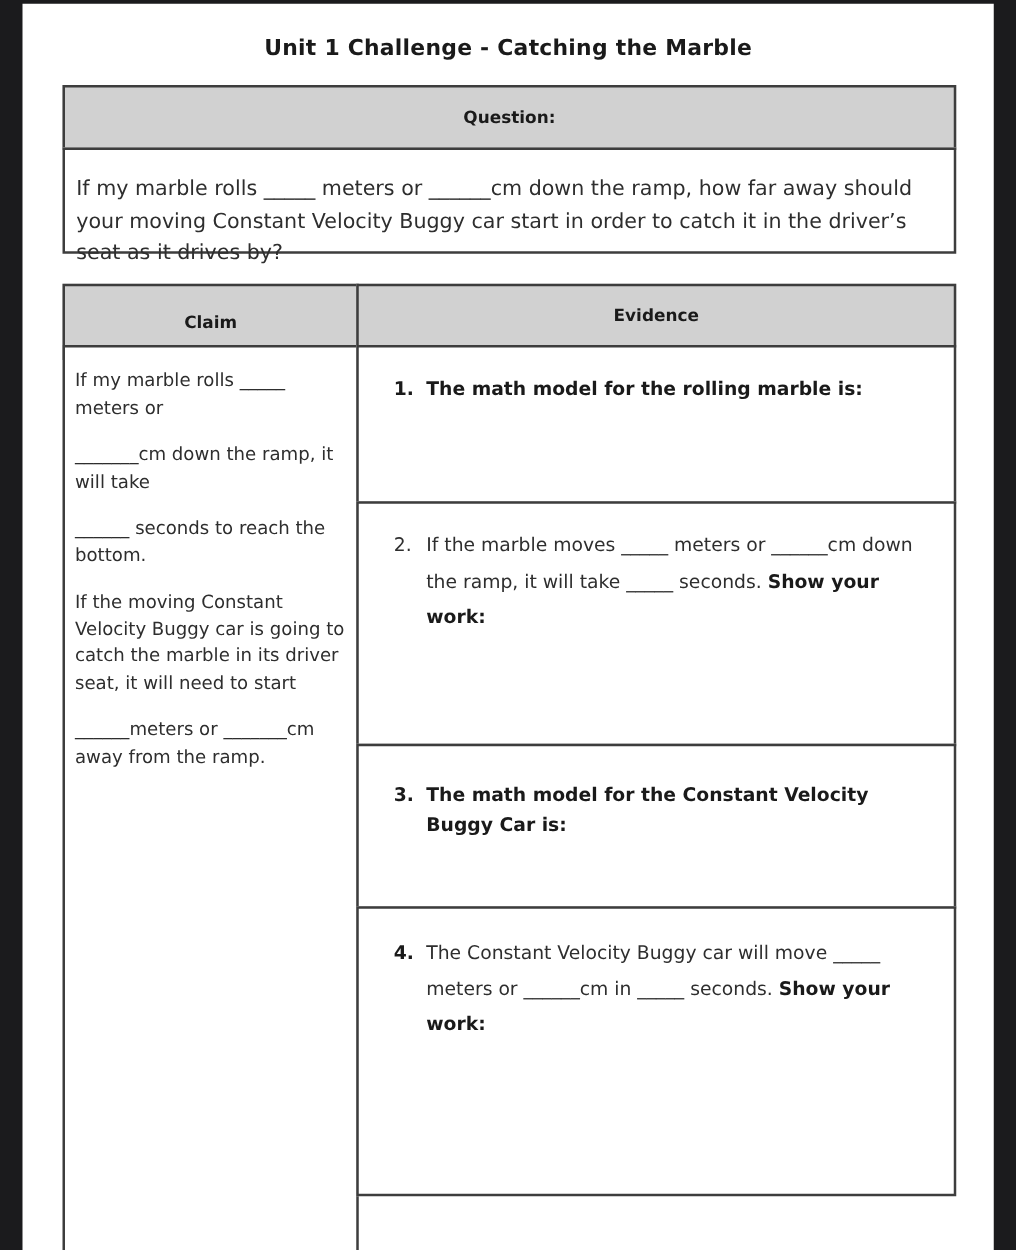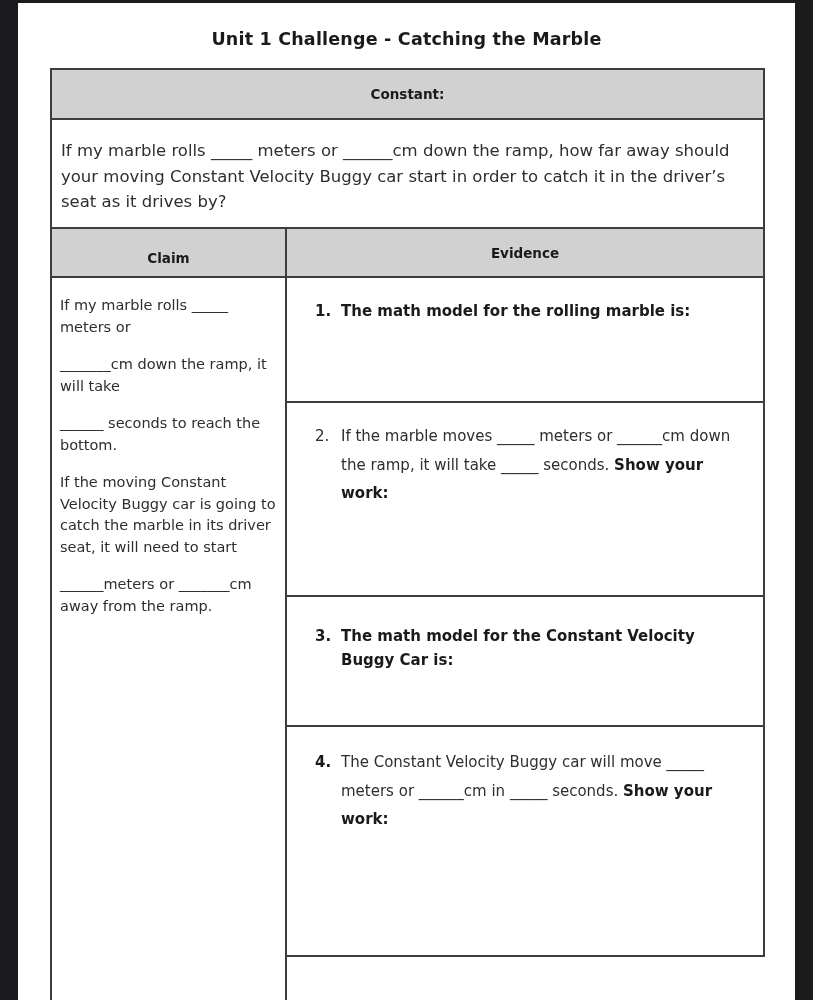--- a/index.html
+++ b/index.html
@@ -35,21 +35,21 @@
     background: var(--header_fill, #d1d1d1);
     display: flex;
     align-items: center;
     justify-content: center;
     font-weight: bold;
     font-size: 13.5px;
     color: var(--heading_text, #1a1a1a);
   }
   .q-header   { left: 32px; top: 65px;  width: 715px; height: 52px; }
   .q-body     {
-    left: 32px; top: 115px; width: 715px; height: 111px;
+    left: 32px; top: 115px; width: 715px; height: 85px;
     padding: 18px 9px 0 9px;
     font-size: 16.5px;
     line-height: 25.5px;
     color: var(--text, #2e2e2e);
   }
   .c-header   { left: 32px;  top: 224px; width: 237px; height: 61px; }
   .e-header   { left: 267px; top: 224px; width: 480px; height: 51px; }
   .c-cell     {
     left: 32px; top: 273px; width: 237px; height: 822px;
     padding: 17px 8px 0 8px;
@@ -84,21 +84,21 @@
   .ev-bold { font-weight: bold; color: var(--heading_text, #1a1a1a); text-align: right; }
 </style>
 </head>
 <body>
 
 <div class="page">
 
   <div class="doc-title">Unit 1 Challenge - Catching the Marble</div>
 
   <div class="cell gray q-header">
-    <span>Constant:</span>
+    <span>Question:</span>
   </div>
 
   <div class="cell q-body">
     <span>If my marble rolls _____ meters or ______cm down the ramp, how far away should your moving Constant Velocity Buggy car start in order to catch it in the driver’s seat as it drives by?</span>
   </div>
 
   <div class="cell gray c-header">
     <span>Claim</span>
   </div>
 

